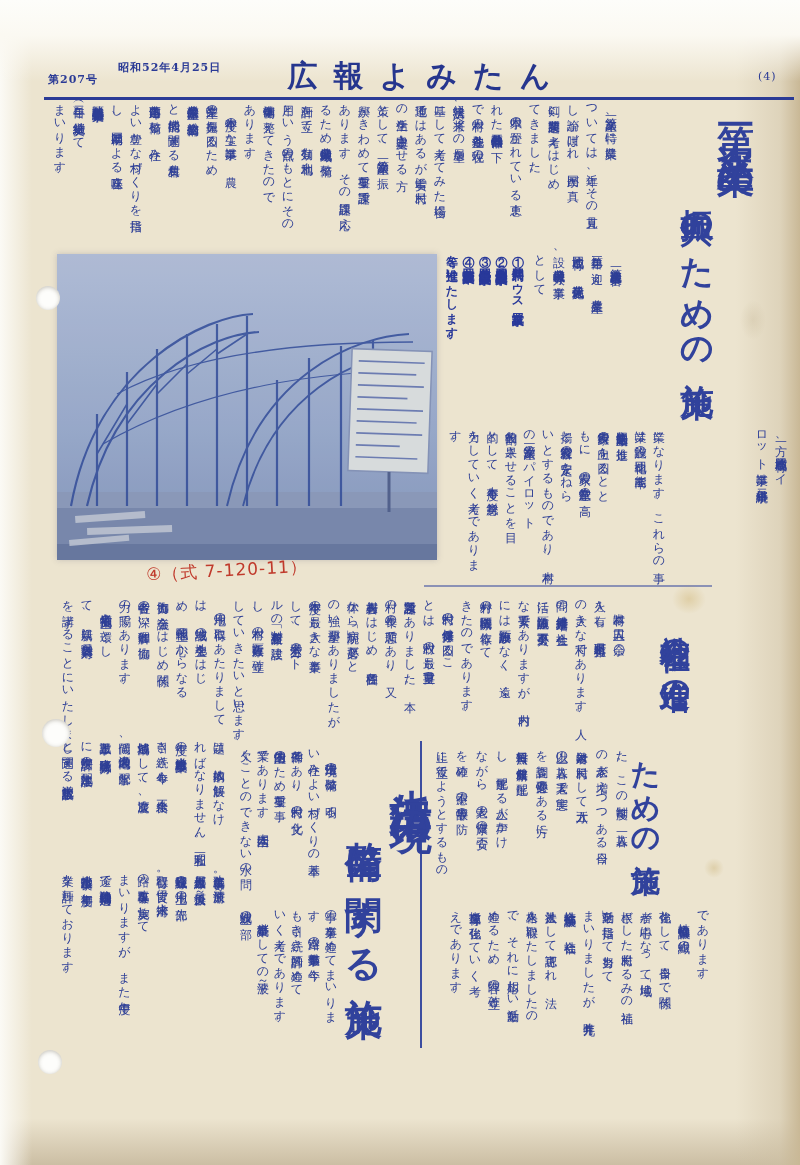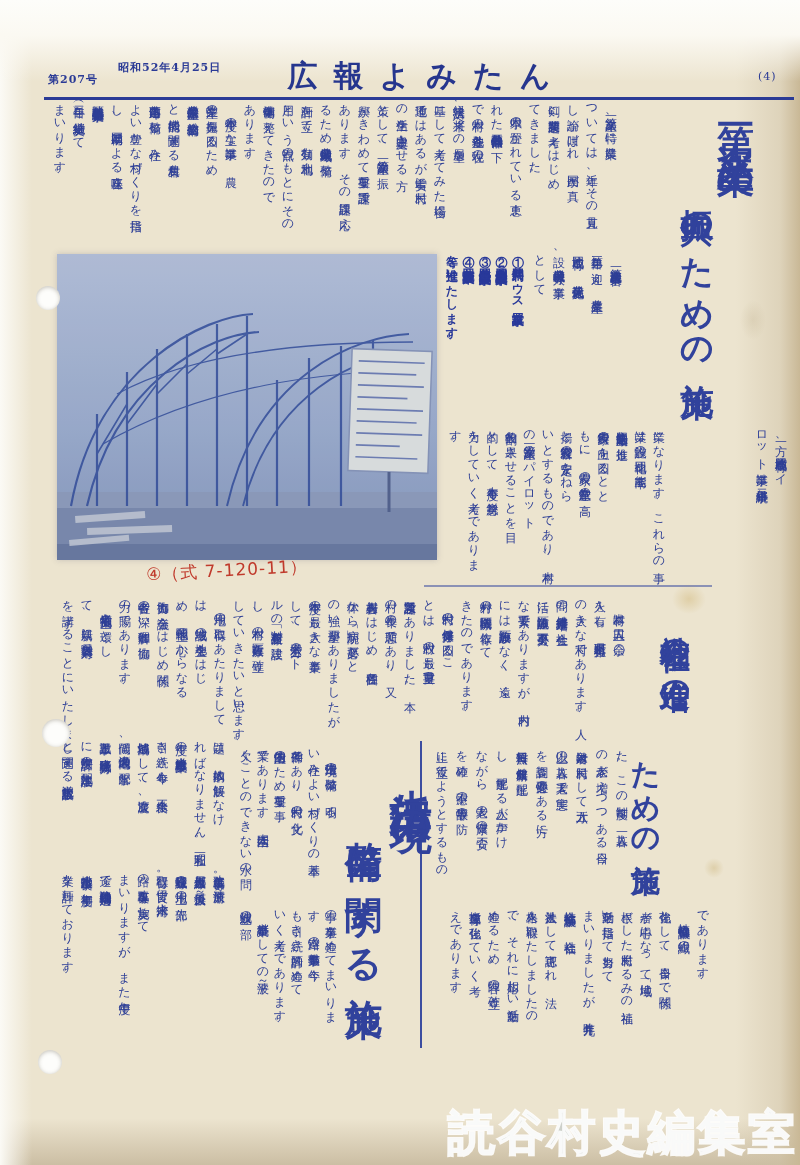--- a/index.html
+++ b/index.html
@@ -280,14 +280,13 @@
       <div class="vcol">業を計画しております。</div>
     </div>
 
   <div class="hole" style="left:36px;top:286px;width:24px;height:24px;"></div>
   <div class="hole" style="left:42px;top:719px;width:28px;height:28px;"></div>
   <div class="hole" style="left:38px;top:1050px;width:24px;height:24px;"></div>
   <div class="stain" style="left:672px;top:584px;width:34px;height:30px;background:radial-gradient(closest-side,rgba(190,152,62,.28),rgba(190,152,62,0));"></div>
   <div class="stain" style="left:704px;top:858px;width:20px;height:20px;background:radial-gradient(closest-side,rgba(180,145,60,.25),rgba(180,145,60,0));"></div>
   <div class="stain" style="left:740px;top:300px;width:26px;height:40px;background:radial-gradient(closest-side,rgba(170,150,110,.18),rgba(170,150,110,0));"></div>
 
-  <div class="watermark">読谷村史編集室</div>
 </div>
 
 </body></html>

